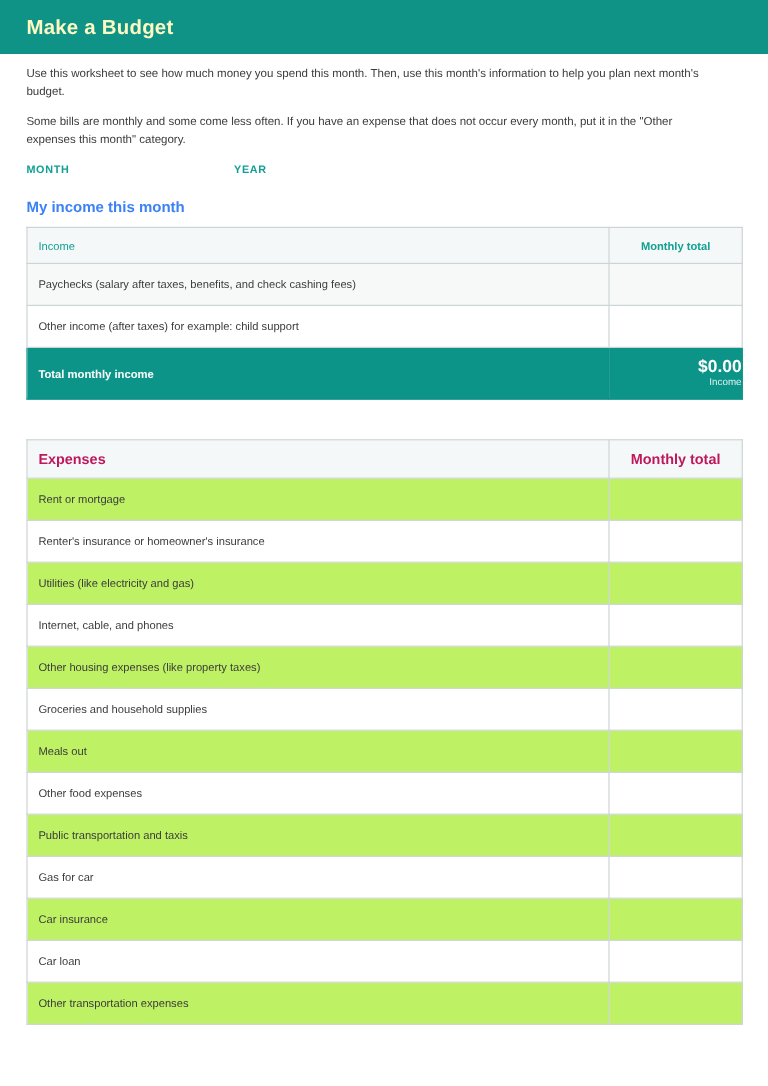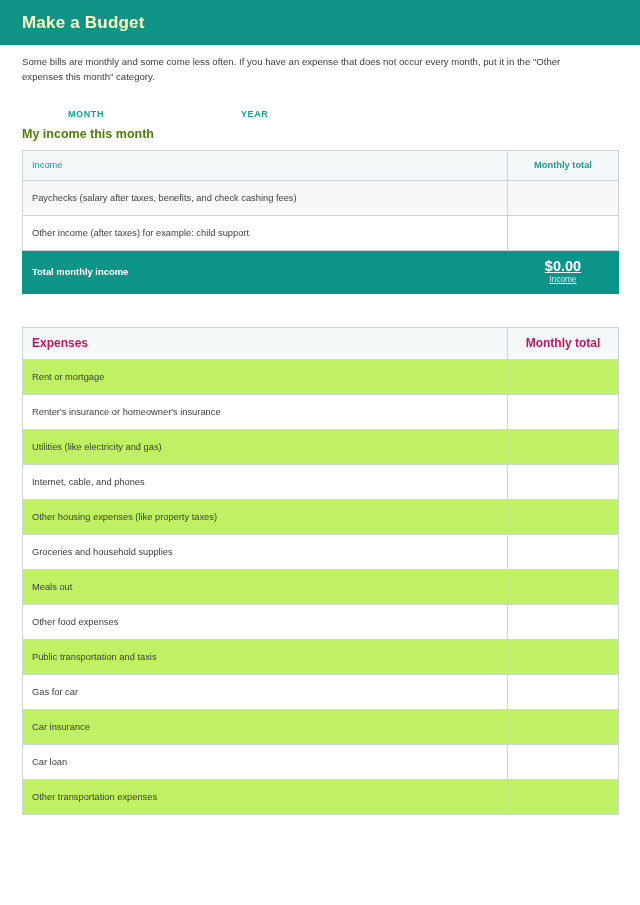--- a/index.html
+++ b/index.html
@@ -41,35 +41,34 @@
     line-height: 1.55;
     color: #3c3c3c;
     max-width: 580px;
   }
 
   
   .field-labels {
     padding: 2px 22px 0 22px;
     display: flex;
     height: 22px;
-    align-items: flex-end;
-    margin-left: 46px;
+    align-items: flex-start;
   }
   .field-label {
     color: #10a094;
     font-size: 9px;
     font-weight: bold;
     letter-spacing: 0.6px;
   }
   .field-label.month { width: 173px; }
 
   
   .section-heading {
     padding: 8px 22px 0 22px;
-    color: #4d7c0f;
+    color: #3b82f6;
     font-size: 12.5px;
     font-weight: bold;
   }
 
   
   .table-wrap {
     padding: 0 22px;
     box-sizing: border-box;
   }
   table.sheet {
@@ -114,23 +113,22 @@
     background: #0d9488 !important;
     border-color: #0d9488;
     color: #ffffff;
     height: 42px;
   }
   tr.total-row td.total-label {
     font-size: 9.4px;
     font-weight: bold;
   }
   tr.total-row td.total-value {
-    text-align: center;
+    text-align: right;
     padding: 0;
-    text-decoration: underline;
   }
   .total-amount {
     font-size: 14.5px;
     font-weight: bold;
     line-height: 1.15;
     display: block;
   }
   .total-caption {
     font-size: 8.2px;
     display: block;
@@ -157,20 +155,21 @@
   .expenses-table tbody tr.plain td { background: #ffffff; }
 </style>
 </head>
 <body>
 
 <div class="banner">
   <span class="banner-title">Make a Budget</span>
 </div>
 
 <div class="intro">
+  <p>Use this worksheet to see how much money you spend this month. Then, use this month's information to help you plan next month's budget.</p>
   <p>Some bills are monthly and some come less often. If you have an expense that does not occur every month, put it in the "Other expenses this month" category.</p>
 </div>
 
 <div class="field-labels">
   <span class="field-label month">MONTH</span>
   <span class="field-label year">YEAR</span>
 </div>
 
 <div class="section-heading">My income this month</div>
 

